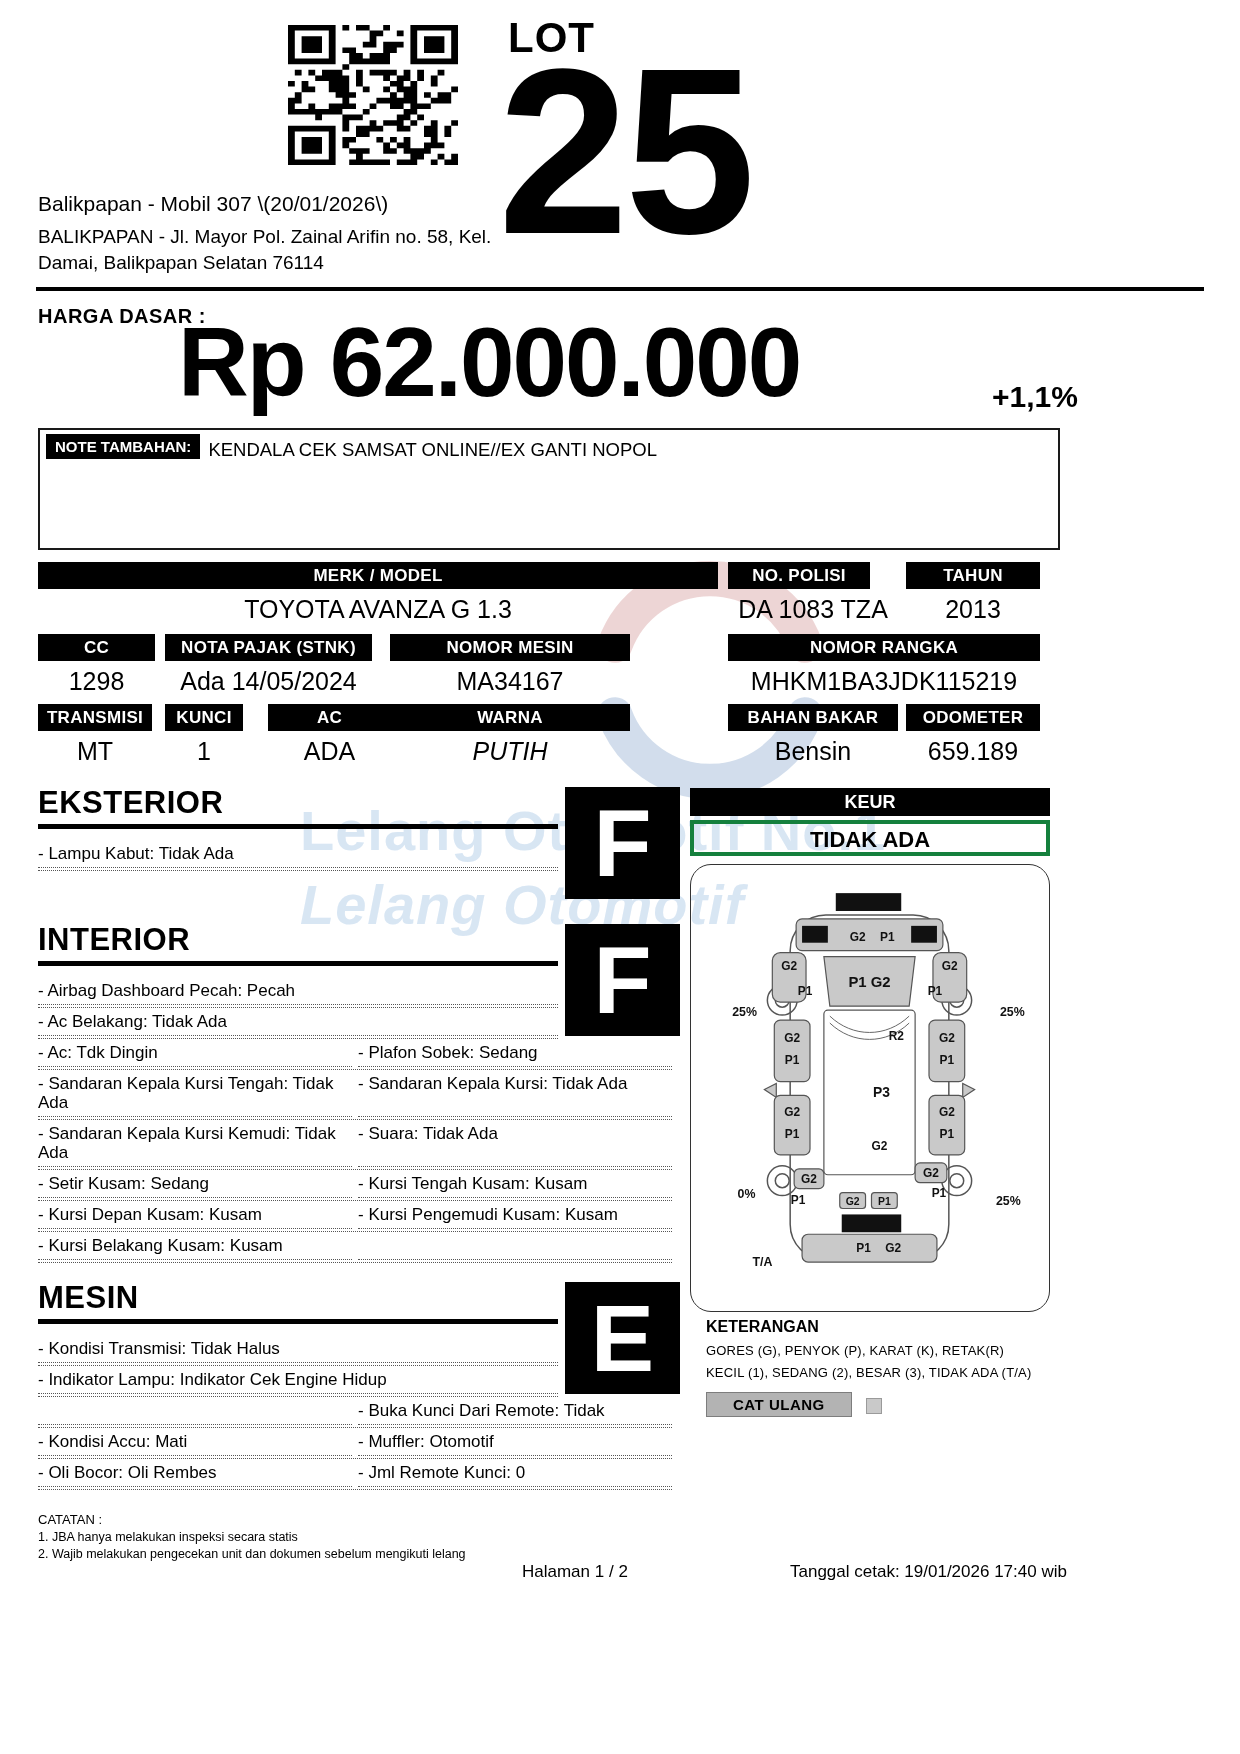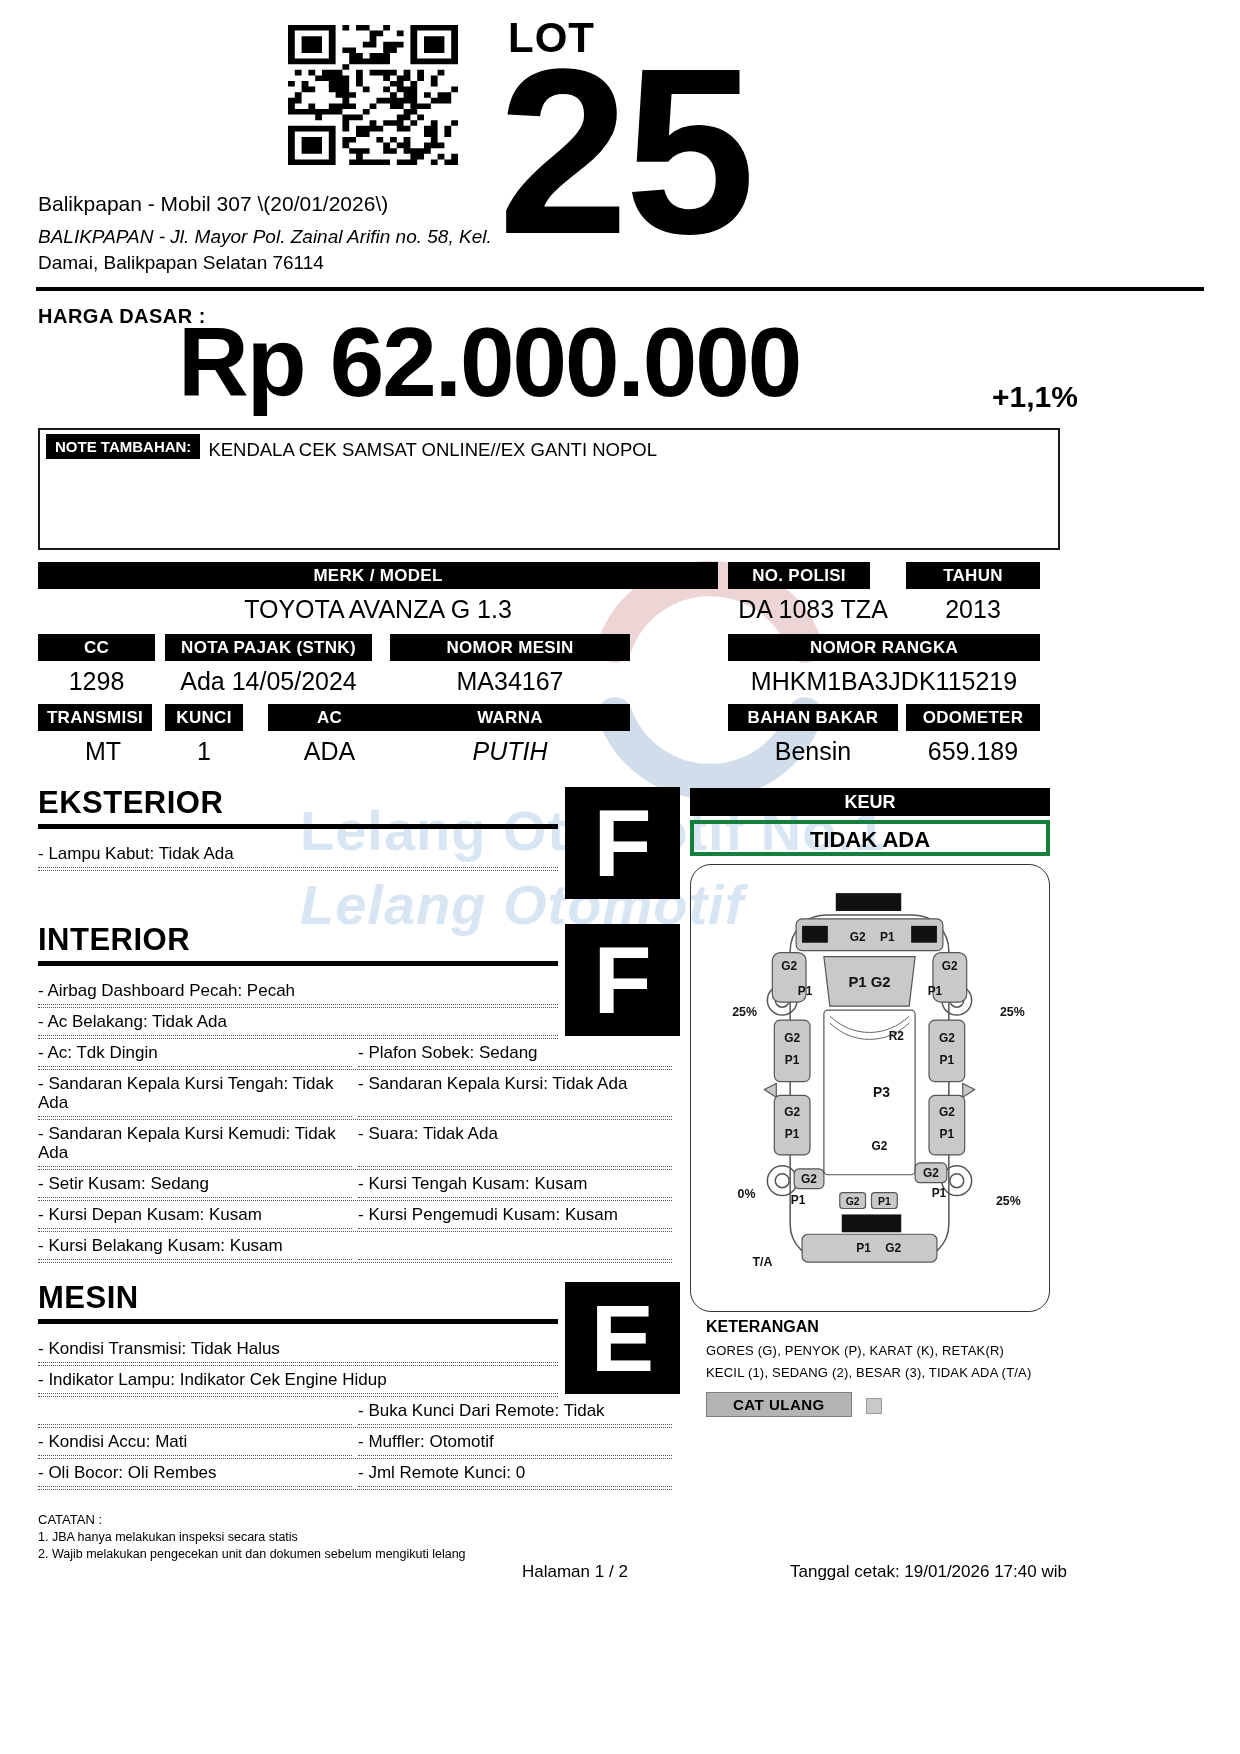--- a/index.html
+++ b/index.html
@@ -84,21 +84,21 @@
 
   <div class="abs" style="left:288px; top:25px;">
     <svg id="qr-svg" width="170" height="140" viewBox="0 0 25 25" preserveAspectRatio="none">
       <rect x="0" y="0" width="25" height="25" fill="#fff"></rect>
       <path id="qr-path" fill="#000" fill-rule="evenodd" d="M8 0h1v1h-1zM10 0h1v1h-1zM11 0h1v1h-1zM14 0h1v1h-1zM12 1h1v1h-1zM13 1h1v1h-1zM16 1h1v1h-1zM12 2h1v1h-1zM11 3h1v1h-1zM12 3h1v1h-1zM14 3h1v1h-1zM15 3h1v1h-1zM16 3h1v1h-1zM8 4h1v1h-1zM9 4h1v1h-1zM14 4h1v1h-1zM15 4h1v1h-1zM9 5h1v1h-1zM10 5h1v1h-1zM12 5h1v1h-1zM13 5h1v1h-1zM14 5h1v1h-1zM9 6h1v1h-1zM10 6h1v1h-1zM11 6h1v1h-1zM12 6h1v1h-1zM13 6h1v1h-1zM14 6h1v1h-1zM8 7h1v1h-1zM1 8h1v1h-1zM3 8h1v1h-1zM5 8h1v1h-1zM6 8h1v1h-1zM7 8h1v1h-1zM10 8h1v1h-1zM12 8h1v1h-1zM13 8h1v1h-1zM14 8h1v1h-1zM15 8h1v1h-1zM17 8h1v1h-1zM19 8h1v1h-1zM22 8h1v1h-1zM4 9h1v1h-1zM5 9h1v1h-1zM6 9h1v1h-1zM7 9h1v1h-1zM8 9h1v1h-1zM10 9h1v1h-1zM14 9h1v1h-1zM16 9h1v1h-1zM17 9h1v1h-1zM19 9h1v1h-1zM21 9h1v1h-1zM0 10h1v1h-1zM2 10h1v1h-1zM6 10h1v1h-1zM7 10h1v1h-1zM8 10h1v1h-1zM10 10h1v1h-1zM15 10h1v1h-1zM16 10h1v1h-1zM18 10h1v1h-1zM21 10h1v1h-1zM2 11h1v1h-1zM3 11h1v1h-1zM6 11h1v1h-1zM7 11h1v1h-1zM8 11h1v1h-1zM11 11h1v1h-1zM14 11h1v1h-1zM16 11h1v1h-1zM17 11h1v1h-1zM18 11h1v1h-1zM24 11h1v1h-1zM1 12h1v1h-1zM7 12h1v1h-1zM8 12h1v1h-1zM9 12h1v1h-1zM15 12h1v1h-1zM17 12h1v1h-1zM18 12h1v1h-1zM20 12h1v1h-1zM22 12h1v1h-1zM23 12h1v1h-1zM0 13h1v1h-1zM1 13h1v1h-1zM8 13h1v1h-1zM13 13h1v1h-1zM14 13h1v1h-1zM15 13h1v1h-1zM16 13h1v1h-1zM17 13h1v1h-1zM18 13h1v1h-1zM21 13h1v1h-1zM22 13h1v1h-1zM23 13h1v1h-1zM0 14h1v1h-1zM3 14h1v1h-1zM6 14h1v1h-1zM7 14h1v1h-1zM8 14h1v1h-1zM9 14h1v1h-1zM12 14h1v1h-1zM15 14h1v1h-1zM16 14h1v1h-1zM18 14h1v1h-1zM19 14h1v1h-1zM20 14h1v1h-1zM0 15h1v1h-1zM1 15h1v1h-1zM2 15h1v1h-1zM3 15h1v1h-1zM4 15h1v1h-1zM5 15h1v1h-1zM6 15h1v1h-1zM7 15h1v1h-1zM11 15h1v1h-1zM17 15h1v1h-1zM18 15h1v1h-1zM4 16h1v1h-1zM8 16h1v1h-1zM9 16h1v1h-1zM10 16h1v1h-1zM16 16h1v1h-1zM17 16h1v1h-1zM19 16h1v1h-1zM8 17h1v1h-1zM12 17h1v1h-1zM14 17h1v1h-1zM15 17h1v1h-1zM16 17h1v1h-1zM18 17h1v1h-1zM21 17h1v1h-1zM24 17h1v1h-1zM8 18h1v1h-1zM10 18h1v1h-1zM11 18h1v1h-1zM12 18h1v1h-1zM13 18h1v1h-1zM16 18h1v1h-1zM17 18h1v1h-1zM20 18h1v1h-1zM21 18h1v1h-1zM23 18h1v1h-1zM10 19h1v1h-1zM11 19h1v1h-1zM20 19h1v1h-1zM21 19h1v1h-1zM23 19h1v1h-1zM8 20h1v1h-1zM9 20h1v1h-1zM13 20h1v1h-1zM15 20h1v1h-1zM17 20h1v1h-1zM21 20h1v1h-1zM8 21h1v1h-1zM14 21h1v1h-1zM16 21h1v1h-1zM17 21h1v1h-1zM20 21h1v1h-1zM21 21h1v1h-1zM22 21h1v1h-1zM9 22h1v1h-1zM10 22h1v1h-1zM11 22h1v1h-1zM14 22h1v1h-1zM15 22h1v1h-1zM17 22h1v1h-1zM18 22h1v1h-1zM19 22h1v1h-1zM20 22h1v1h-1zM10 23h1v1h-1zM18 23h1v1h-1zM19 23h1v1h-1zM22 23h1v1h-1zM24 23h1v1h-1zM9 24h1v1h-1zM10 24h1v1h-1zM11 24h1v1h-1zM12 24h1v1h-1zM13 24h1v1h-1zM14 24h1v1h-1zM16 24h1v1h-1zM17 24h1v1h-1zM18 24h1v1h-1zM21 24h1v1h-1zM23 24h1v1h-1zM24 24h1v1h-1zM0 0h7v7h-7z M1 1h5v5h-5z M2 2h3v3h-3zM18 0h7v7h-7z M19 1h5v5h-5z M20 2h3v3h-3zM0 18h7v7h-7z M1 19h5v5h-5z M2 20h3v3h-3z"></path>
     </svg>
   </div>
   <div class="abs lot-label" style="left:508px; top:14px;">LOT</div>
   <div class="abs lot-number" style="left:498px; top:52px;">25</div>
   <div class="abs auction-title" style="left:38px; top:192px;">Balikpapan - Mobil 307 \(20/01/2026\)</div>
-  <div class="abs addr" style="left:38px; top:226px;font-style:italic;">BALIKPAPAN - Jl. Mayor Pol. Zainal Arifin no. 58, Kel.</div>
+  <div class="abs addr" style="left:38px; top:226px;">BALIKPAPAN - Jl. Mayor Pol. Zainal Arifin no. 58, Kel.</div>
   <div class="abs addr" style="left:38px; top:252px;">Damai, Balikpapan Selatan 76114</div>
   <div class="abs rule" style="left:36px; top:287px; width:1168px; height:4px;"></div>
 
   <div class="abs harga-label" style="left:38px; top:305px;">HARGA DASAR :</div>
   <div class="abs price-big" style="left:178px; top:312px;">Rp 62.000.000</div>
   <div class="abs price-inc" style="left:992px; top:380px;">+1,1%</div>
 
   <div class="abs note-box" style="left:38px; top:428px; width:1022px; height:122px;">
     <div class="note-inner">
       <span class="note-chip">NOTE TAMBAHAN:</span>
@@ -121,21 +121,21 @@
   <div class="dval" style="left:160px; top:666px; width:217px;">Ada 14/05/2024</div>
   <div class="dval" style="left:390px; top:666px; width:240px;">MA34167</div>
   <div class="dval" style="left:728px; top:666px; width:312px;">MHKM1BA3JDK115219</div>
 
   <div class="hbar" style="left:38px;  top:704px; width:114px;">TRANSMISI</div>
   <div class="hbar" style="left:165px; top:704px; width:78px;">KUNCI</div>
   <div class="hbar" style="left:268px; top:704px; width:123px;">AC</div>
   <div class="hbar" style="left:390px; top:704px; width:240px;">WARNA</div>
   <div class="hbar" style="left:728px; top:704px; width:170px;">BAHAN BAKAR</div>
   <div class="hbar" style="left:906px; top:704px; width:134px;">ODOMETER</div>
-  <div class="dval" style="left:46px;  top:736px; width:114px;">MT</div>
+  <div class="dval" style="left:38px;  top:736px; width:114px;">MT</div>
   <div class="dval" style="left:165px; top:736px; width:78px;">1</div>
   <div class="dval" style="left:268px; top:736px; width:123px;">ADA</div>
   <div class="dval" style="left:390px; top:736px; width:240px;font-style:italic;">PUTIH</div>
   <div class="dval" style="left:728px; top:736px; width:170px;">Bensin</div>
   <div class="dval" style="left:906px; top:736px; width:134px;">659.189</div>
 
   <div class="section" style="left:38px; top:785px;">
     <div class="sec-title">EKSTERIOR</div>
     <div class="sec-underline"></div>
     <div class="grade-box">F</div>

